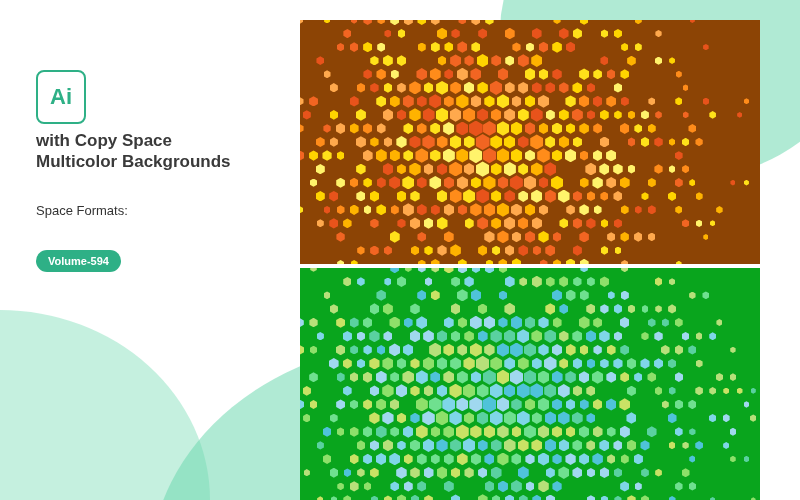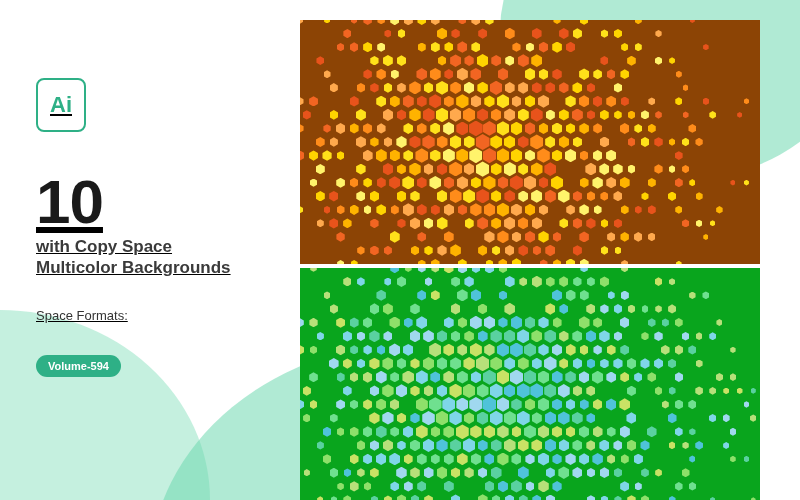--- a/index.html
+++ b/index.html
@@ -49,23 +49,22 @@
     height: 380px;
     background: #6fd9b0;
     border-radius: 50%;
     opacity: 0.40;
   }
 
   
   .left-col {
     position: absolute;
     left: 36px;
-    top: 78px;
+    top: 70px;
     width: 260px;
-    text-decoration: underline;
   }
   .ai-badge {
     width: 50px;
     height: 54px;
     border: 2px solid #2eb086;
     border-radius: 8px;
     display: flex;
     align-items: center;
     justify-content: center;
     color: #2eb086;
@@ -153,21 +152,20 @@
 <div class="canvas">
 
   <div class="blob-top"></div>
   <div class="blob-bottom"></div>
   <div class="blob-left"></div>
 
   <div class="left-col">
     <div class="ai-badge">
       <span>Ai</span>
     </div>
-    <div class="big-number">10</div>
     <div class="title-sub">
       <div>with Copy Space</div>
       <div>Multicolor Backgrounds</div>
     </div>
     <div class="formats-label">Space Formats:</div>
     <div class="volume-pill">Volume-594</div>
   </div>
 
   <div class="panel panel-top">
     <div class="hexgrid" id="grid-0">

